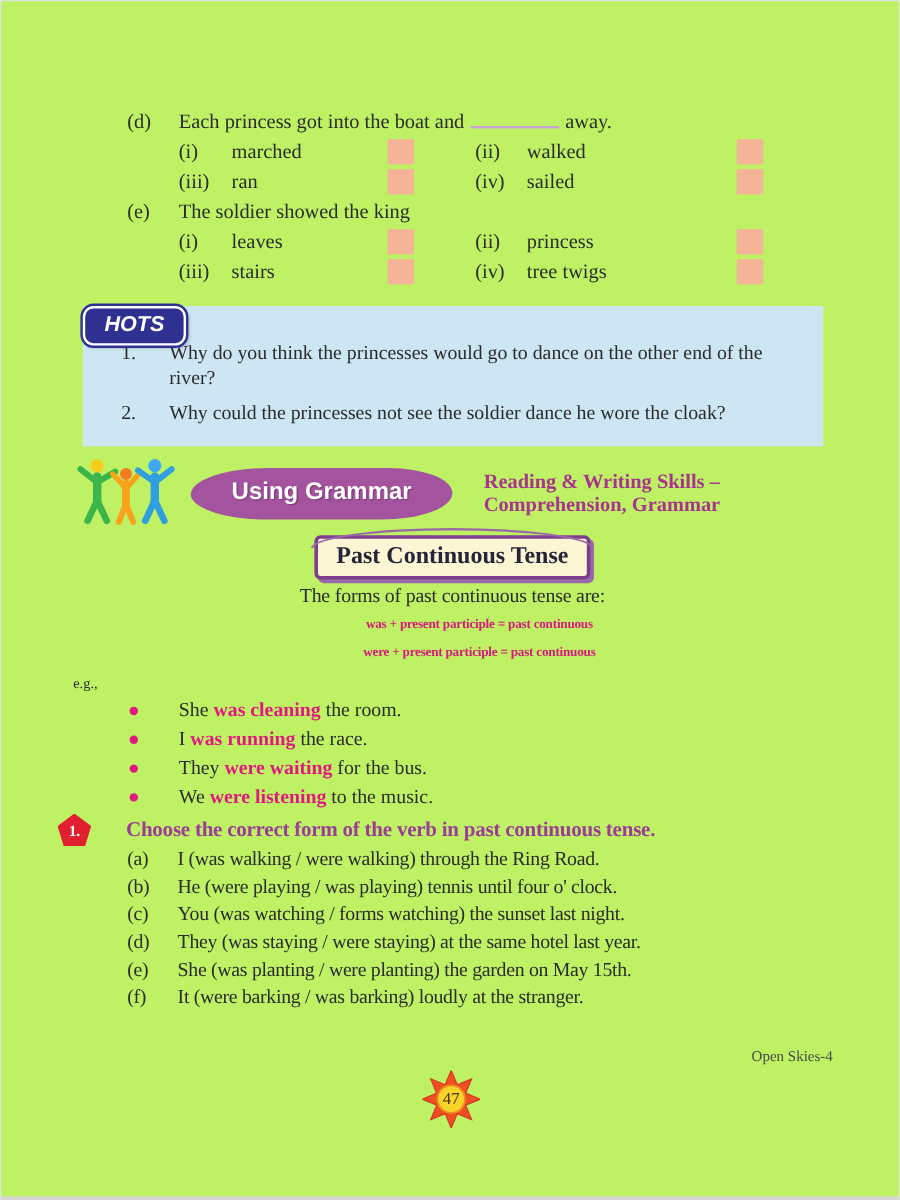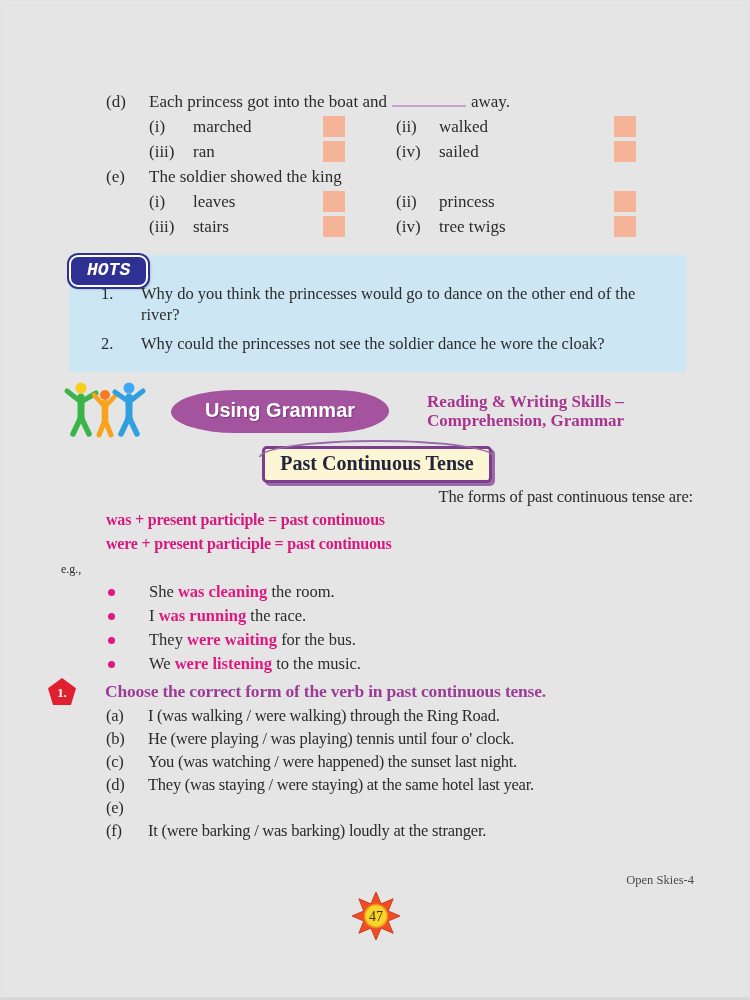--- a/index.html
+++ b/index.html
@@ -1,61 +1,61 @@
 <!DOCTYPE html>
 <html><head>
 <meta charset="utf-8">
 <style>
   html,body{margin:0;padding:0;background:#fff;}
-  .page{position:relative;width:750px;height:1000px;background:#e5e5e5;
+  .page{position:relative;width:750px;height:1000px;background:#bef264;
         font-family:"Liberation Serif","DejaVu Serif",serif;color:#2b2b2b;
         overflow:hidden;box-sizing:border-box;
         border:1px solid #e2e2e2;border-bottom:3px solid #d7d7d7;}
   .content{position:absolute;left:60px;top:88px;width:632px;}
 
   
   .qline{padding-left:45px;font-size:17px;line-height:25px;}
   .qlabel{display:inline-block;width:43px;}
   .blank{display:inline-block;width:74px;height:13px;border-bottom:2px solid #c9a2d4;margin:0 5px;}
   .optrow{display:grid;grid-template-columns:44px 130px 22px 51px 43px 175px 22px;
           padding-left:88px;height:25px;align-items:center;font-size:17px;}
   .ansbox{width:22px;height:21px;background:#f5b497;}
 
   
   .hots{position:relative;margin-top:12px;margin-left:8px;}
   .hots-badge{position:absolute;top:0;left:0;z-index:2;background:#2e3192;color:#fff;
-      font-family:Liberation Mono, monospace;font-style:italic;font-weight:bold;font-size:18px;
+      font-family:Liberation Sans, sans-serif;font-style:italic;font-weight:bold;font-size:18px;
       padding:3px 16px 5px;border-radius:9px;border:2px solid #ffffff;
       box-shadow:0 0 0 2px #2e3192,2px 2px 3px rgba(0,0,0,.25);}
   .hots-box{margin-top:16px;background:#cde6f3;width:617px;box-sizing:border-box;
       padding:18px 26px 10px 32px;}
   .hots-q{display:flex;font-size:16.5px;line-height:21px;margin-bottom:8px;}
   .hots-num{width:40px;flex:none;}
 
   
-  .ug-row{display:flex;align-items:center;margin-top:10px;height:58px;gap:12px;}
+  .ug-row{display:flex;align-items:center;margin-top:10px;height:58px;}
   .people{flex:none;margin-left:-2px;}
   .ug-blob{position:relative;flex:none;margin-left:8px;background:#a4549e;color:#fff;
       font-family:"Liberation Sans",sans-serif;font-weight:bold;font-size:20px;
       padding:9px 34px 11px;border-radius:55% 45% 50% 55% / 95% 90% 95% 90%;
       text-shadow:1px 1px 1px rgba(60,10,60,.4);}
   .skills{margin-left:26px;color:#a8348f;font-weight:bold;font-size:17px;line-height:19px;}
 
   .topic-wrap{display:flex;justify-content:center;margin-top:6px;}
   .topic{position:relative;background:#fcf6d5;border:3px solid #7d3f8d;border-radius:5px;
       padding:3px 15px 5px;font-size:20px;font-weight:bold;color:#25253a;
       box-shadow:3px 3px 0 #9a6aa8;}
   .topic-arc{position:absolute;left:-6px;right:-6px;top:-9px;height:15px;
       border:2px solid #9a6aa8;border-bottom:none;border-radius:50% 50% 0 0/100% 100% 0 0;}
 
   
   .para{margin-top:8px;font-size:16.5px;line-height:23px;text-align:justify;letter-spacing:-0.15px;}
-  .tight{margin-top:2px;text-align:right;}
+  .tight{margin-top:2px;text-align:center;}
   .pink{color:#e0187f;font-weight:bold;}
-  .formula{padding-left:45px;color:#d6187f;font-weight:bold;font-size:16px;line-height:24px;letter-spacing:-0.2px;}
+  .formula{padding-left:45px;color:#d6187f;font-weight:bold;font-size:11px;line-height:24px;letter-spacing:-0.2px;text-align:center;}
   .eg{margin-top:2px;font-size:12px;line-height:22px;}
   .bullet-row{position:relative;padding-left:88px;font-size:16.5px;line-height:24px;}
   .dot{position:absolute;left:47px;top:9px;width:7px;height:7px;border-radius:50%;background:#e0187f;}
 
   
   .ex-head{position:relative;margin-top:2px;padding-left:44px;font-size:17.5px;font-weight:bold;
       color:#9b3d96;line-height:26px;letter-spacing:-0.2px;}
   .pent{position:absolute;left:-13px;top:0;width:28px;height:27px;background:#e01f2f;
       clip-path:polygon(50% 0,100% 38%,82% 100%,18% 100%,0 38%);
       color:#fff;font-size:13px;font-weight:bold;display:flex;align-items:center;
@@ -199,28 +199,29 @@
     <div class="ex-item">
       <span class="ex-label">(a)</span>
       <span>I (was walking / were walking) through the Ring Road.</span>
     </div>
     <div class="ex-item">
       <span class="ex-label">(b)</span>
       <span>He (were playing / was playing) tennis until four o' clock.</span>
     </div>
     <div class="ex-item">
       <span class="ex-label">(c)</span>
-      <span>You (was watching / were happened) the sunset last night.</span>
+      <span>You (was watching / forms watching) the sunset last night.</span>
     </div>
     <div class="ex-item">
       <span class="ex-label">(d)</span>
       <span>They (was staying / were staying) at the same hotel last year.</span>
     </div>
     <div class="ex-item">
       <span class="ex-label">(e)</span>
+      <span>She (was planting / were planting) the garden on May 15th.</span>
     </div>
     <div class="ex-item">
       <span class="ex-label">(f)</span>
       <span>It (were barking / was barking) loudly at the stranger.</span>
     </div>
   </div>
 
   <div class="star-wrap">
     <svg width="48" height="48" viewBox="0 0 46 46">
       <polygon points="23,0 27.8,11.45 39.3,6.74 34.5,18.2 46,23 34.5,27.8 39.3,39.3 27.8,34.55 23,46 18.2,34.55 6.7,39.3 11.45,27.8 0,23 11.45,18.2 6.7,6.7 18.2,11.45" fill="#ef4f23" stroke="#d43b1f" stroke-width="1"></polygon>

